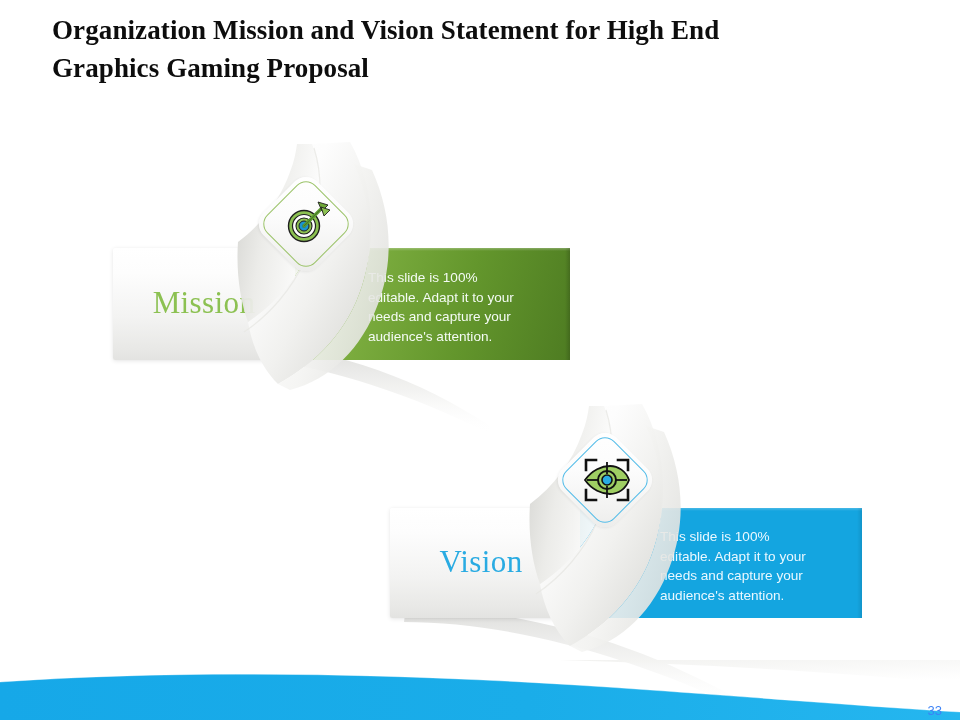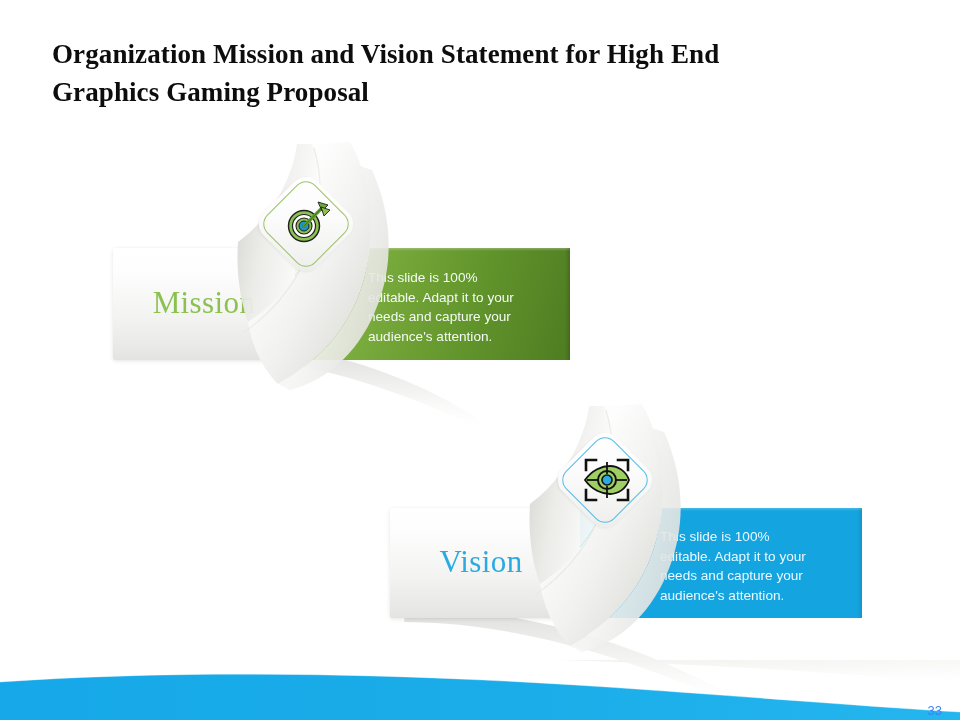--- a/index.html
+++ b/index.html
@@ -24,21 +24,20 @@
     left: 52px;
     top: 12px;
     width: 870px;
     font-family: "Liberation Serif", serif;
     font-size: 27px;
     font-weight: bold;
     line-height: 1.40;
     letter-spacing: 0.1px;
     color: #0d0d0d;
     white-space: pre-line;
-    margin-top: 24px;
   }
 
   
   .group { position: absolute; }
 
   
   .label-card {
     position: absolute;
     border-radius: 2px;
     background:

